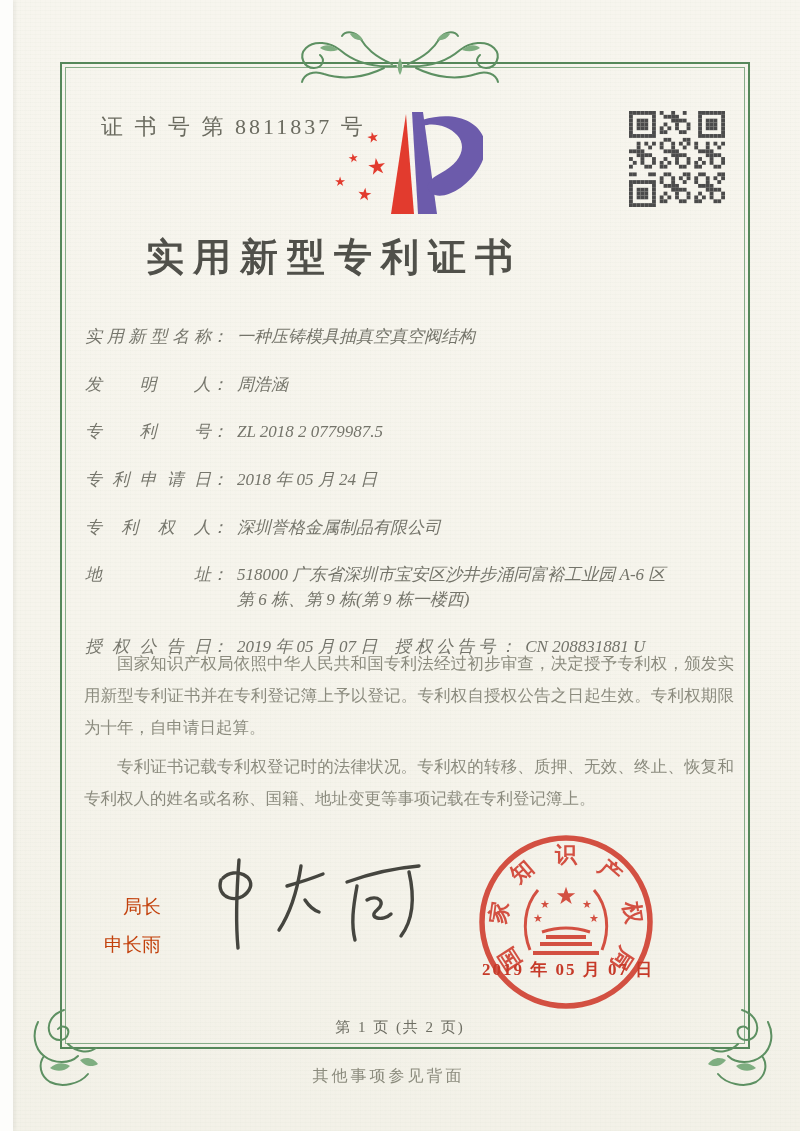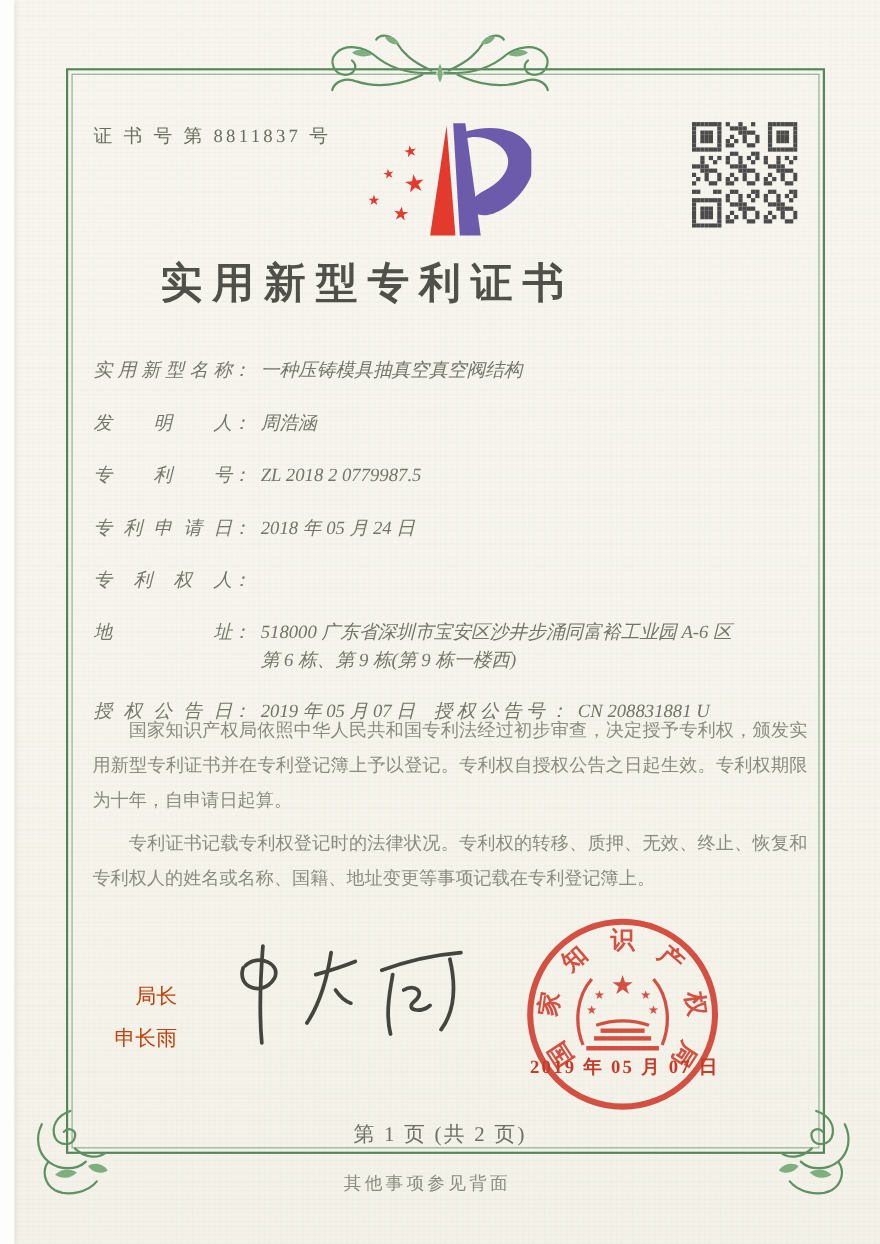--- a/index.html
+++ b/index.html
@@ -14,21 +14,21 @@
                repeating-linear-gradient(90deg,rgba(130,170,130,.02) 0 1px,transparent 1px 5px);
   }
   .photo-edge{position:absolute;left:0;top:0;width:13px;height:100%;
     background:#fdfdfb;box-shadow:2px 0 4px rgba(0,0,0,.06);}
   
   .frame{position:absolute;left:60px;top:62px;width:686px;height:983px;
     border:2px solid #55875a;}
   .frame-inner{position:absolute;inset:3px;border:1px solid #86ac88;}
   .ornament{position:absolute;color:#5d9062;}
   
-  .cert-no{position:absolute;left:85px;top:112px;font-size:17px;letter-spacing:3px;color:#6b6b60;font-family:Liberation Serif, serif;}
+  .cert-no{position:absolute;left:101px;top:112px;font-size:22px;letter-spacing:3px;color:#6b6b60;font-family:Liberation Serif, serif;}
   .logo{position:absolute;left:318px;top:100px;}
   .qr{position:absolute;left:629px;top:111px;width:96px;height:96px;}
   .title{position:absolute;left:0;top:232px;width:668px;text-align:center;
     font-size:38px;font-weight:700;letter-spacing:9px;color:#50504a;}
   
   .fields{position:absolute;left:85px;top:325px;width:648px;font-size:17px;color:#73736a;font-style:italic;}
   .field{display:flex;align-items:flex-start;line-height:1.45;margin-bottom:23px;}
   .field-label{display:inline-block;width:126px;text-align:justify;text-align-last:justify;
     flex:0 0 126px;color:#76766c;}
   .field-colon{flex:0 0 auto;margin-right:9px;}
@@ -42,21 +42,21 @@
   .paras p{margin:0 0 6px 0;text-indent:2em;}
   
   .signer{position:absolute;left:104px;top:888px;font-size:19px;color:#c2410c;line-height:2.0;text-align:right;}
   .signature{position:absolute;left:205px;top:852px;}
   
   .seal{position:absolute;left:468px;top:824px;}
   .seal-date{position:absolute;left:470px;top:958px;width:196px;text-align:center;
     font-size:17px;color:#c63a29;letter-spacing:2px;font-weight:600;}
   
   .page-info{position:absolute;left:0;top:1018px;width:800px;text-align:center;
-    font-size:19px;color:#6e6e63;letter-spacing:2px;}
+    font-size:15px;color:#6e6e63;letter-spacing:2px;}
   .back-note{position:absolute;left:0;top:1066px;width:777px;text-align:center;
     font-size:16px;color:#8b8b7d;letter-spacing:3px;}
 </style>
 </head>
 <body>
 
 <div class="paper-texture"></div>
 <div class="photo-edge"></div>
 
 <div class="frame">
@@ -398,20 +398,21 @@
     <span class="field-value">ZL 2018 2 0779987.5</span>
   </div>
   <div class="field">
     <span class="field-label">专利申请日</span>
       <span class="field-colon">：</span>
     <span class="field-value">2018 年 05 月 24 日</span>
   </div>
   <div class="field">
     <span class="field-label">专利权人</span>
       <span class="field-colon">：</span>
+    <span class="field-value">深圳誉格金属制品有限公司</span>
   </div>
   <div class="field">
     <span class="field-label">地址</span>
       <span class="field-colon">：</span>
     <span class="field-value">518000 广东省深圳市宝安区沙井步涌同富裕工业园 A-6 区
 第 6 栋、第 9 栋(第 9 栋一楼西)</span>
   </div>
   <div class="field grant-row">
     <span class="field-label">授权公告日</span>
       <span class="field-colon">：</span>

